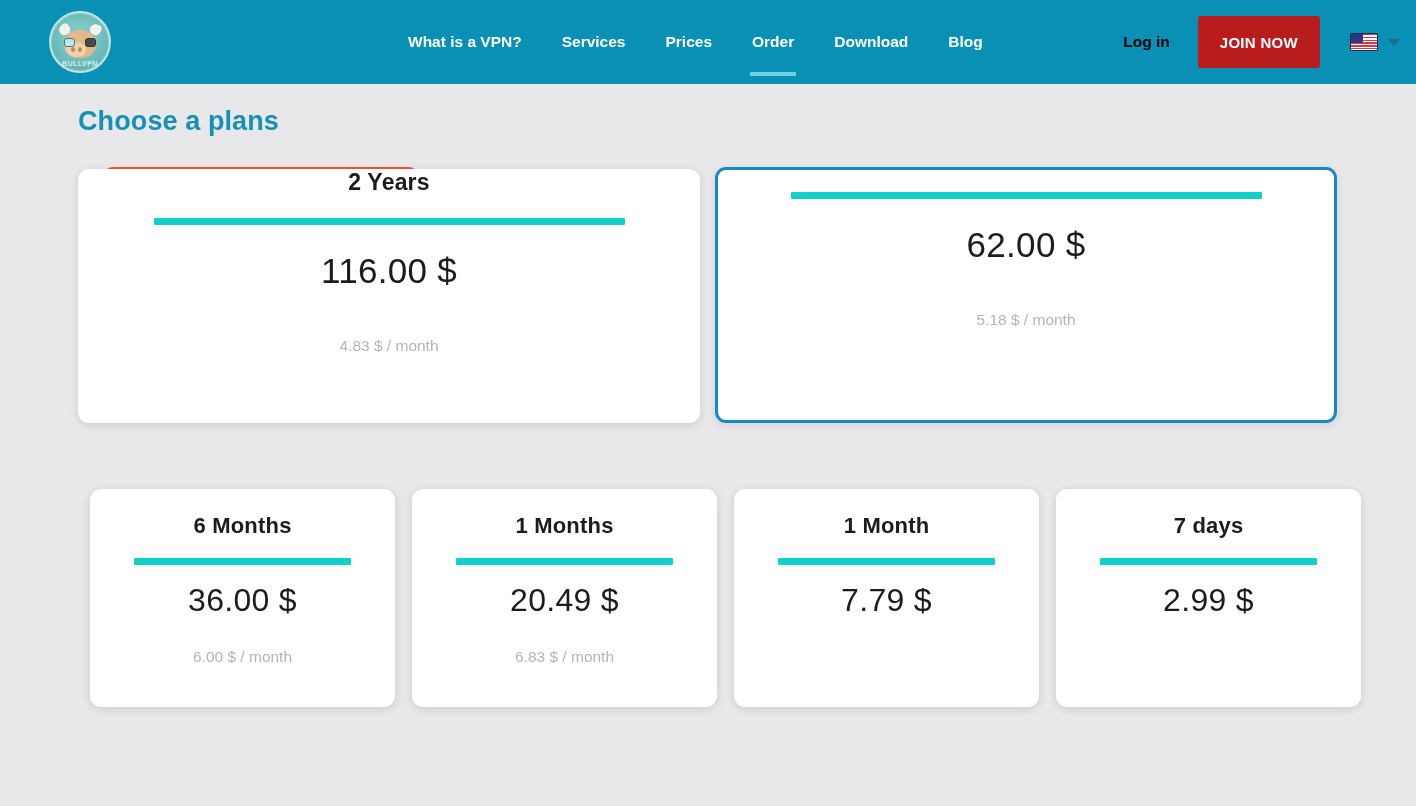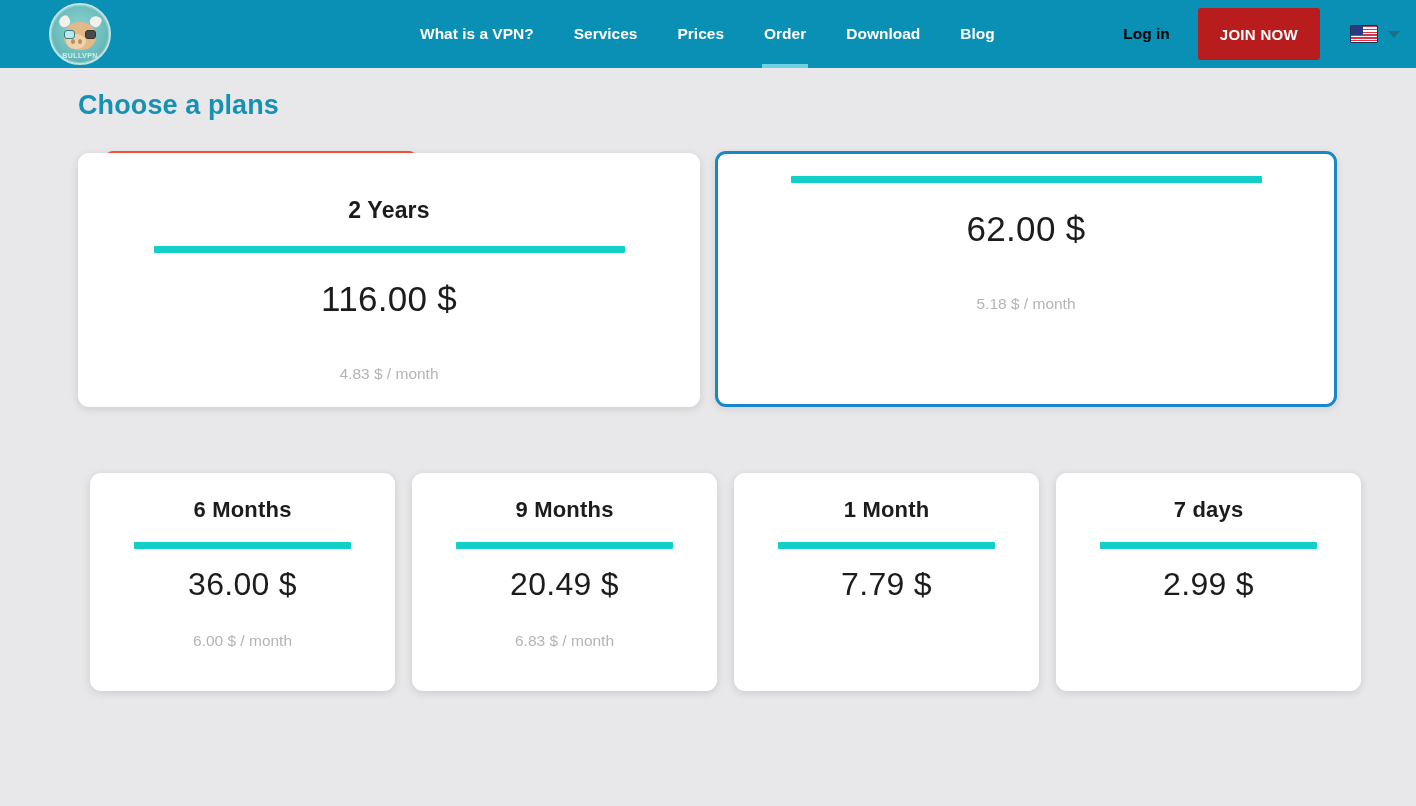--- a/index.html
+++ b/index.html
@@ -12,26 +12,25 @@
 
   body {
     font-family: "Liberation Sans", sans-serif;
     background: #e8e8ea;
     color: #222;
   }
 
   
   .site-header {
     position: relative;
-    height: 68px;
+    height: 84px;
     background: #0990b4;
     display: flex;
     align-items: center;
     padding: 0 0 0 0;
-    gap: 12px;
   }
 
   .logo-wrap {
     width: 160px;
     display: flex;
     align-items: center;
     justify-content: center;
     height: 68px;
   }
 
@@ -283,21 +282,20 @@
   .card-1y {
     left: 637px;
     border: 3px solid #1787c9;
     box-shadow: 0 2px 9px rgba(0,0,0,.10);
   }
 
   .plan-name {
     font-size: 23px;
     font-weight: bold;
     color: #1c1c1c;
-    padding-top: 44px;
     letter-spacing: .2px;
   }
 
   .accent-rule {
     height: 7px;
     background: #12cfc8;
     border-radius: 1px;
     margin: 22px auto 0;
   }
   .plan-card-lg .accent-rule { width: 471px; }
@@ -442,21 +440,21 @@
   <section class="plans-bottom">
 
     <div class="plan-card plan-card-sm">
       <div class="plan-name">6 Months</div>
       <div class="accent-rule"></div>
       <div class="plan-price">36.00 $</div>
       <div class="plan-permonth">6.00 $ / month</div>
     </div>
 
     <div class="plan-card plan-card-sm">
-      <div class="plan-name">9 Months</div>
+      <div class="plan-name">1 Months</div>
       <div class="accent-rule"></div>
       <div class="plan-price">20.49 $</div>
       <div class="plan-permonth">6.83 $ / month</div>
     </div>
 
     <div class="plan-card plan-card-sm">
       <div class="plan-name">1 Month</div>
       <div class="accent-rule"></div>
       <div class="plan-price">7.79 $</div>
       <div class="plan-permonth"></div>

